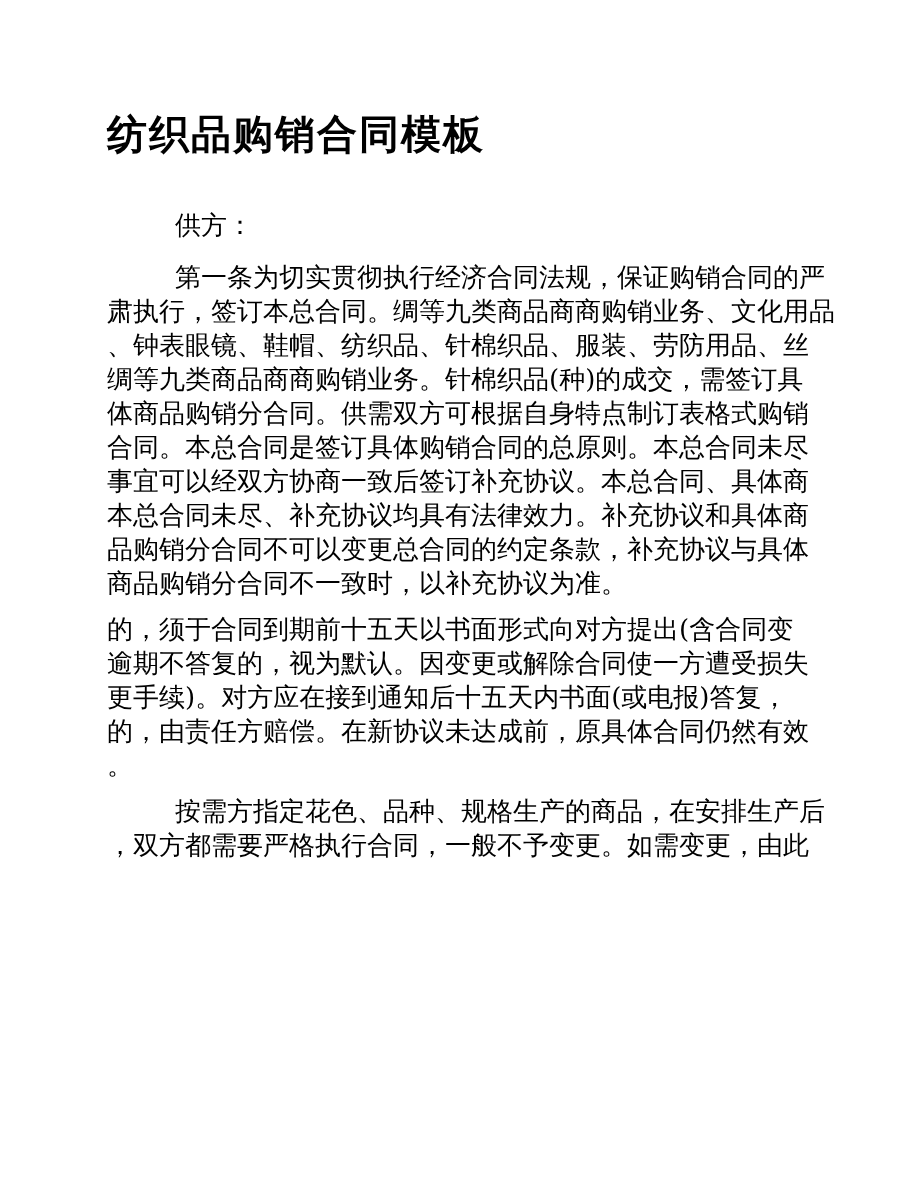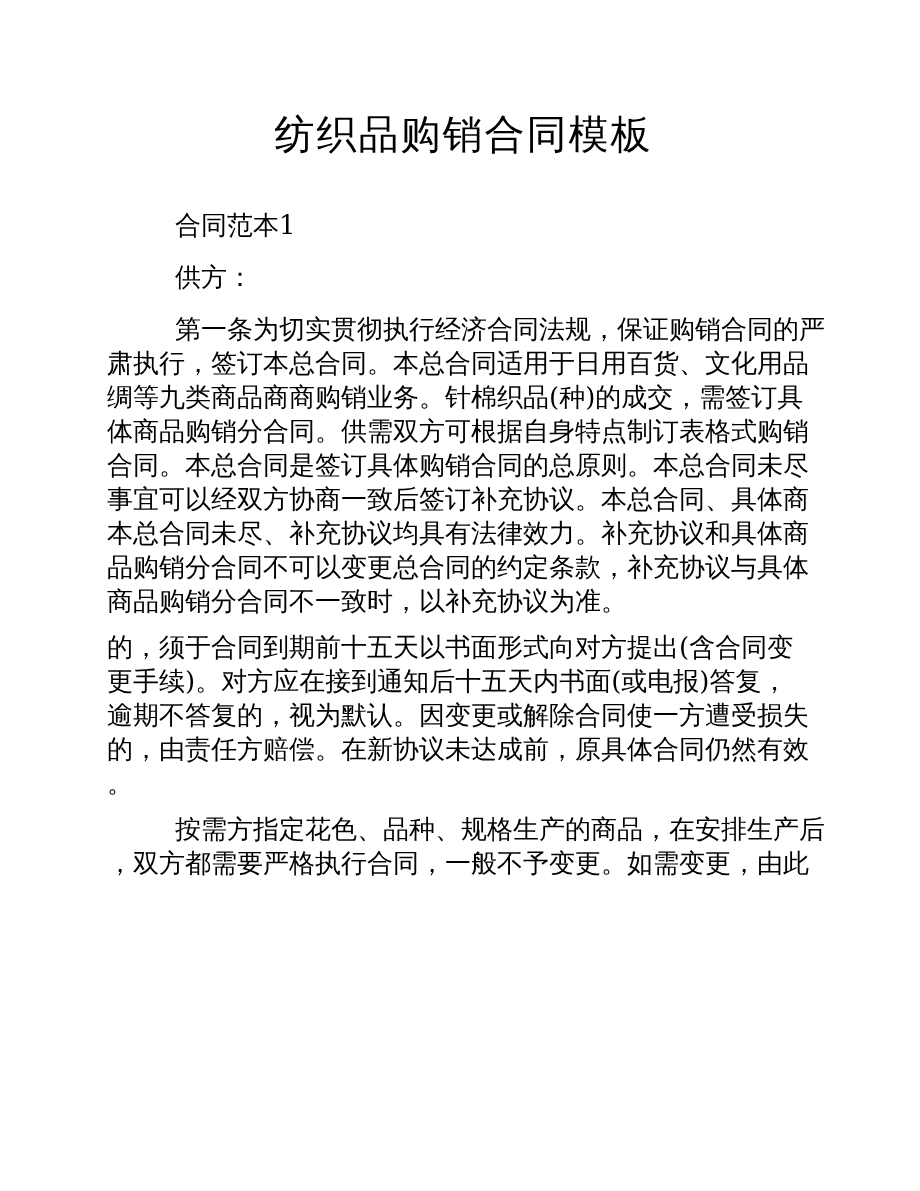--- a/index.html
+++ b/index.html
@@ -15,24 +15,24 @@
     background: #ffffff;
     color: #000000;
     box-sizing: border-box;
     padding: 106px 100px 0 107px;
     overflow: hidden;
     font-family: "DejaVu Serif", "Liberation Serif", serif;
   }
   .title {
     margin: 0 0 46px 0;
     font-family: "DejaVu Sans", "Liberation Sans", sans-serif;
-    font-weight: normal;
+    font-weight: bold;
     font-size: 40px;
     line-height: 56px;
-    text-align: center;
+    text-align: left;
     letter-spacing: 2px;
     color: #000000;
   }
   .intro {
     margin: 0 0 18px 0;
     font-size: 26px;
     line-height: 34px;
   }
   .para {
     margin: 0 0 12px 0;
@@ -46,41 +46,41 @@
     text-indent: 68px;
   }
 </style>
 </head>
 <body>
 
 <div class="page">
 
   <h1 class="title">纺织品购销合同模板</h1>
 
-  <p class="intro indent">合同范本1</p>
 
   <p class="intro indent">供方：</p>
 
 
   <div class="para">
       <div class="line indent">第一条为切实贯彻执行经济合同法规，保证购销合同的严</div>
-      <div class="line">肃执行，签订本总合同。本总合同适用于日用百货、文化用品</div>
+      <div class="line">肃执行，签订本总合同。绸等九类商品商商购销业务、文化用品</div>
+      <div class="line">、钟表眼镜、鞋帽、纺织品、针棉织品、服装、劳防用品、丝</div>
       <div class="line">绸等九类商品商商购销业务。针棉织品(种)的成交，需签订具</div>
       <div class="line">体商品购销分合同。供需双方可根据自身特点制订表格式购销</div>
       <div class="line">合同。本总合同是签订具体购销合同的总原则。本总合同未尽</div>
       <div class="line">事宜可以经双方协商一致后签订补充协议。本总合同、具体商</div>
       <div class="line">本总合同未尽、补充协议均具有法律效力。补充协议和具体商</div>
       <div class="line">品购销分合同不可以变更总合同的约定条款，补充协议与具体</div>
       <div class="line">商品购销分合同不一致时，以补充协议为准。</div>
     </div>
 
   <div class="para">
       <div class="line">的，须于合同到期前十五天以书面形式向对方提出(含合同变</div>
+      <div class="line">逾期不答复的，视为默认。因变更或解除合同使一方遭受损失</div>
       <div class="line">更手续)。对方应在接到通知后十五天内书面(或电报)答复，</div>
-      <div class="line">逾期不答复的，视为默认。因变更或解除合同使一方遭受损失</div>
       <div class="line">的，由责任方赔偿。在新协议未达成前，原具体合同仍然有效</div>
       <div class="line">。</div>
     </div>
 
   <div class="para">
       <div class="line indent">按需方指定花色、品种、规格生产的商品，在安排生产后</div>
       <div class="line">，双方都需要严格执行合同，一般不予变更。如需变更，由此</div>
     </div>
 
 </div>

